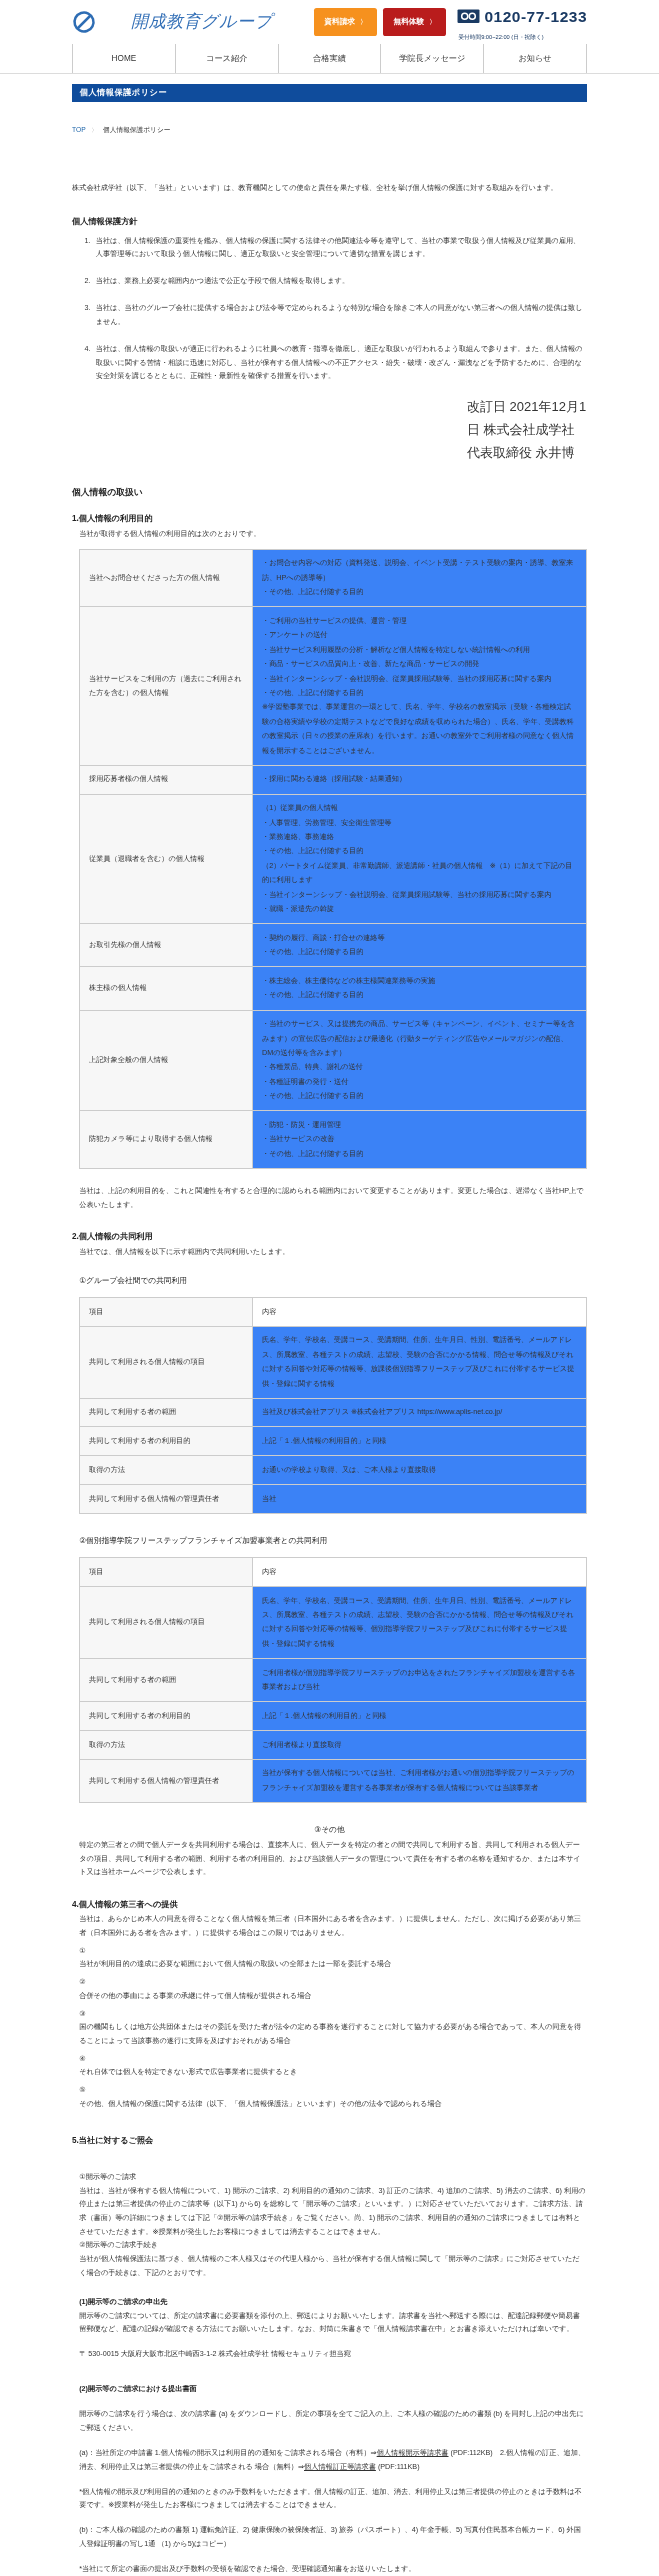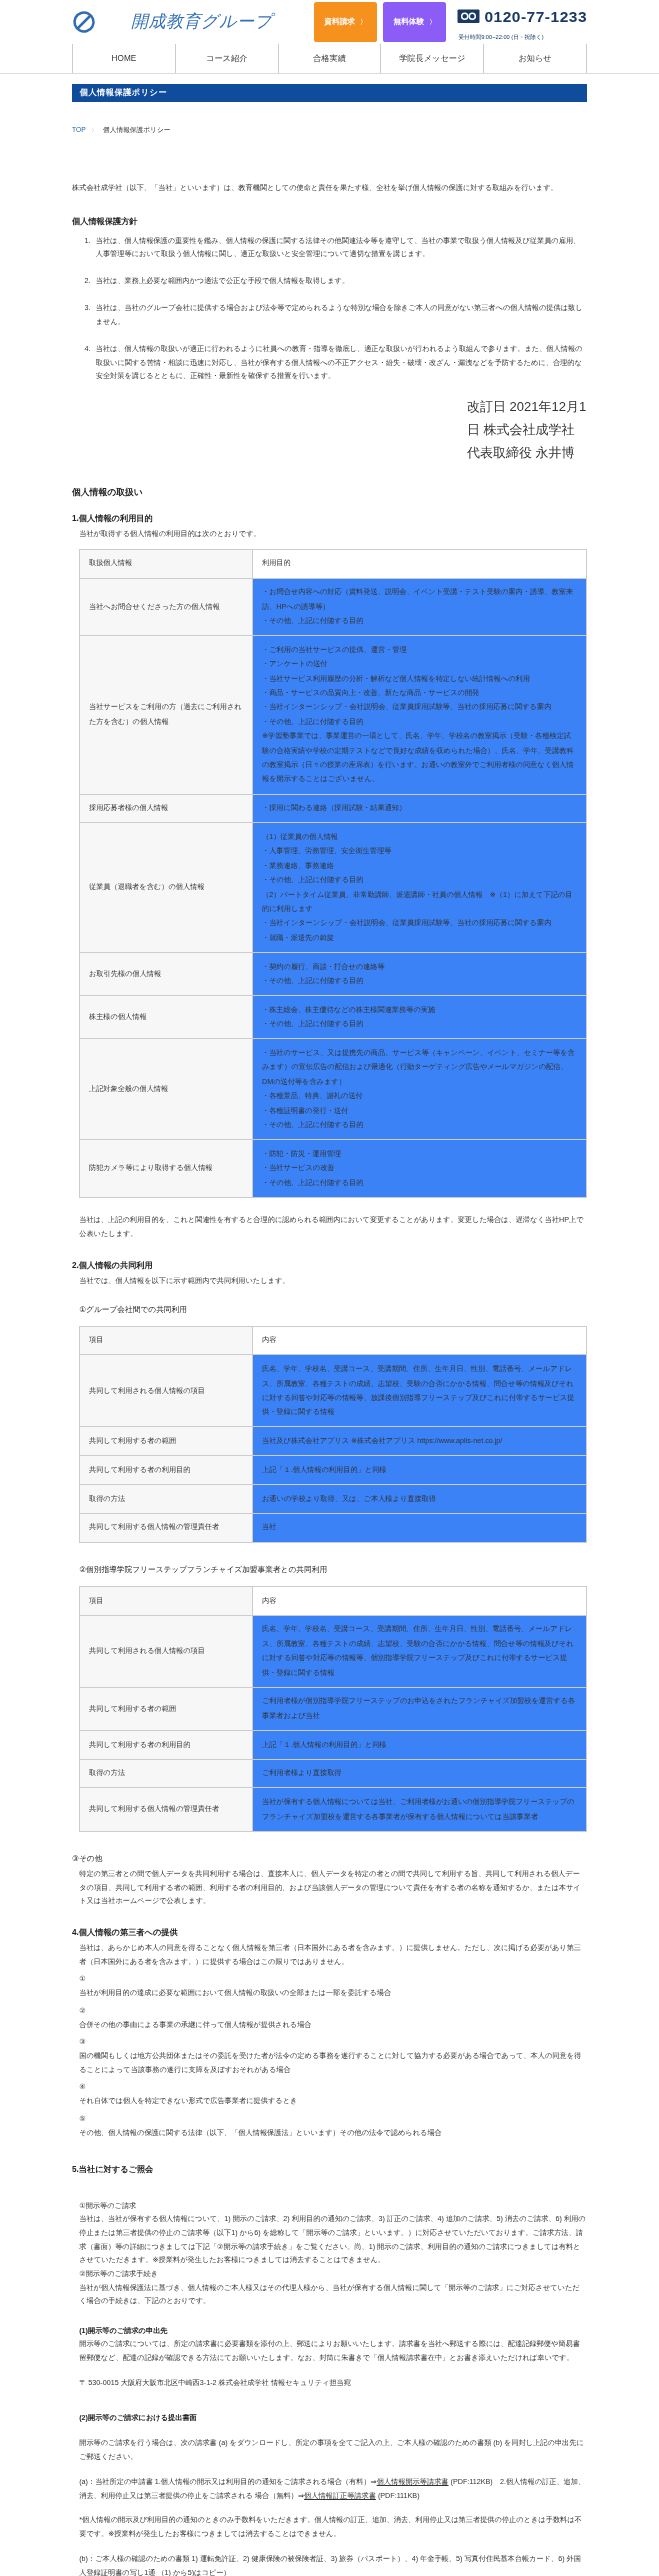--- a/index.html
+++ b/index.html
@@ -11,23 +11,23 @@
   .container { width:515px; margin:0 auto; }
 
   
   .site-header { height:44px; display:flex; align-items:center; }
   .site-header .container { display:flex; align-items:center; justify-content:space-between; }
   .logo { display:flex; align-items:center; gap:4.1px; cursor:pointer; }
   .logo-mark { width:24px; height:24px; flex:0 0 auto; }
   .logo-text { font-size:17px; font-weight:normal; font-style:italic; color:#3470b7; letter-spacing:0.5px;margin-left:31px; }
   .header-right { display:flex; align-items:center; gap:6.2px; }
   .btn-cta { display:inline-flex; align-items:center; justify-content:center; gap:5.2px;
-    width:63px; height:40px; border-radius:2.6px; color:#fff; font-size:7.7px; font-weight:bold; cursor:pointer; }
+    width:63px; height:28px; border-radius:2.6px; color:#fff; font-size:7.7px; font-weight:bold; cursor:pointer; }
   .btn-orange { background:#f6911e; }
-  .btn-green  { background:#8b5cf6; }
+  .btn-green  { background:#b91c1c; }
   .btn-cta .chev { font-size:6.2px; }
   .tel-block { margin-left:5.2px; color:#1a3a63; }
   .tel-row { display:flex; align-items:center; gap:4.1px; }
   .freedial { width:23px; height:14.4px; }
   .tel-number { font-size:15.5px; font-weight:bold; letter-spacing:0.5px; }
   .tel-hours { font-size:5.7px; margin-top:0.5px; padding-left:1px; color:#1a3a63; }
 
   
   .gnav { border-bottom:0.5px solid #dcdcdc; }
   .gnav .container { display:flex; }
@@ -143,24 +143,20 @@
       <li>当社は、個人情報の取扱いが適正に行われるように社員への教育・指導を徹底し、適正な取扱いが行われるよう取組んで参ります。また、個人情報の取扱いに関する苦情・相談に迅速に対応し、当社が保有する個人情報への不正アクセス・紛失・破壊・改ざん・漏洩などを予防するために、合理的な安全対策を講じるとともに、正確性・最新性を確保する措置を行います。</li>
     </ol>
     <div class="revision-right">改訂日 2021年12月1日 株式会社成学社 代表取締役 永井博</div>
 
     <h2 class="doc-h gap-lg">個人情報の取扱い</h2>
 
     <h3 class="sec-h" style="margin-top:10.3px;">1.個人情報の利用目的</h3>
     <p class="indent">当社が取得する個人情報の利用目的は次のとおりです。</p>
     <table class="info">
       <tbody>
-          <tr>
-        <th class="col-label">取扱個人情報</th>
-        <th class="cell-white">利用目的</th>
-      </tr>
       <tr>
         <td class="col-label">当社へお問合せくださった方の個人情報</td>
         <td class="cell-white pre">・お問合せ内容への対応（資料発送、説明会、イベント受講・テスト受験の案内・誘導、教室来訪、HPへの誘導等）
 ・その他、上記に付随する目的</td>
       </tr>
       <tr>
         <td class="col-label">当社サービスをご利用の方（過去にご利用された方を含む）の個人情報</td>
         <td class="cell-white pre">・ご利用の当社サービスの提供、運営・管理
 ・アンケートの送付
 ・当社サービス利用履歴の分析・解析など個人情報を特定しない統計情報への利用
@@ -266,21 +262,21 @@
         <td class="col-label">取得の方法</td>
         <td class="cell-white">ご利用者様より直接取得</td>
       </tr>
       <tr>
         <td class="col-label">共同して利用する個人情報の管理責任者</td>
         <td class="cell-white">当社が保有する個人情報については当社、ご利用者様がお通いの個別指導学院フリーステップのフランチャイズ加盟校を運営する各事業者が保有する個人情報については当該事業者</td>
       </tr>
     </tbody>
       </table>
 
-    <h4 class="sub-h" style="margin-top:20.6px; padding-left:0;">③その他</h4>
+    <h4 class="sub-h" style="margin-top:20.6px; padding-left:0;text-align:center;">③その他</h4>
     <p class="indent">特定の第三者との間で個人データを共同利用する場合は、直接本人に、個人データを特定の者との間で共同して利用する旨、共同して利用される個人データの項目、共同して利用する者の範囲、利用する者の利用目的、および当該個人データの管理について責任を有する者の名称を通知するか、または本サイト又は当社ホームページで公表します。</p>
 
     <h3 class="sec-h">4.個人情報の第三者への提供</h3>
     <p class="indent">当社は、あらかじめ本人の同意を得ることなく個人情報を第三者（日本国外にある者を含みます。）に提供しません。ただし、次に掲げる必要があり第三者（日本国外にある者を含みます。）に提供する場合はこの限りではありません。</p>
     <div class="num-item-mark">①</div>
     <div class="num-item-text">当社が利用目的の達成に必要な範囲において個人情報の取扱いの全部または一部を委託する場合</div>
     <div class="num-item-mark">②</div>
     <div class="num-item-text">合併その他の事由による事業の承継に伴って個人情報が提供される場合</div>
     <div class="num-item-mark">③</div>
     <div class="num-item-text">国の機関もしくは地方公共団体またはその委託を受けた者が法令の定める事務を遂行することに対して協力する必要がある場合であって、本人の同意を得ることによって当該事務の遂行に支障を及ぼすおそれがある場合</div>

